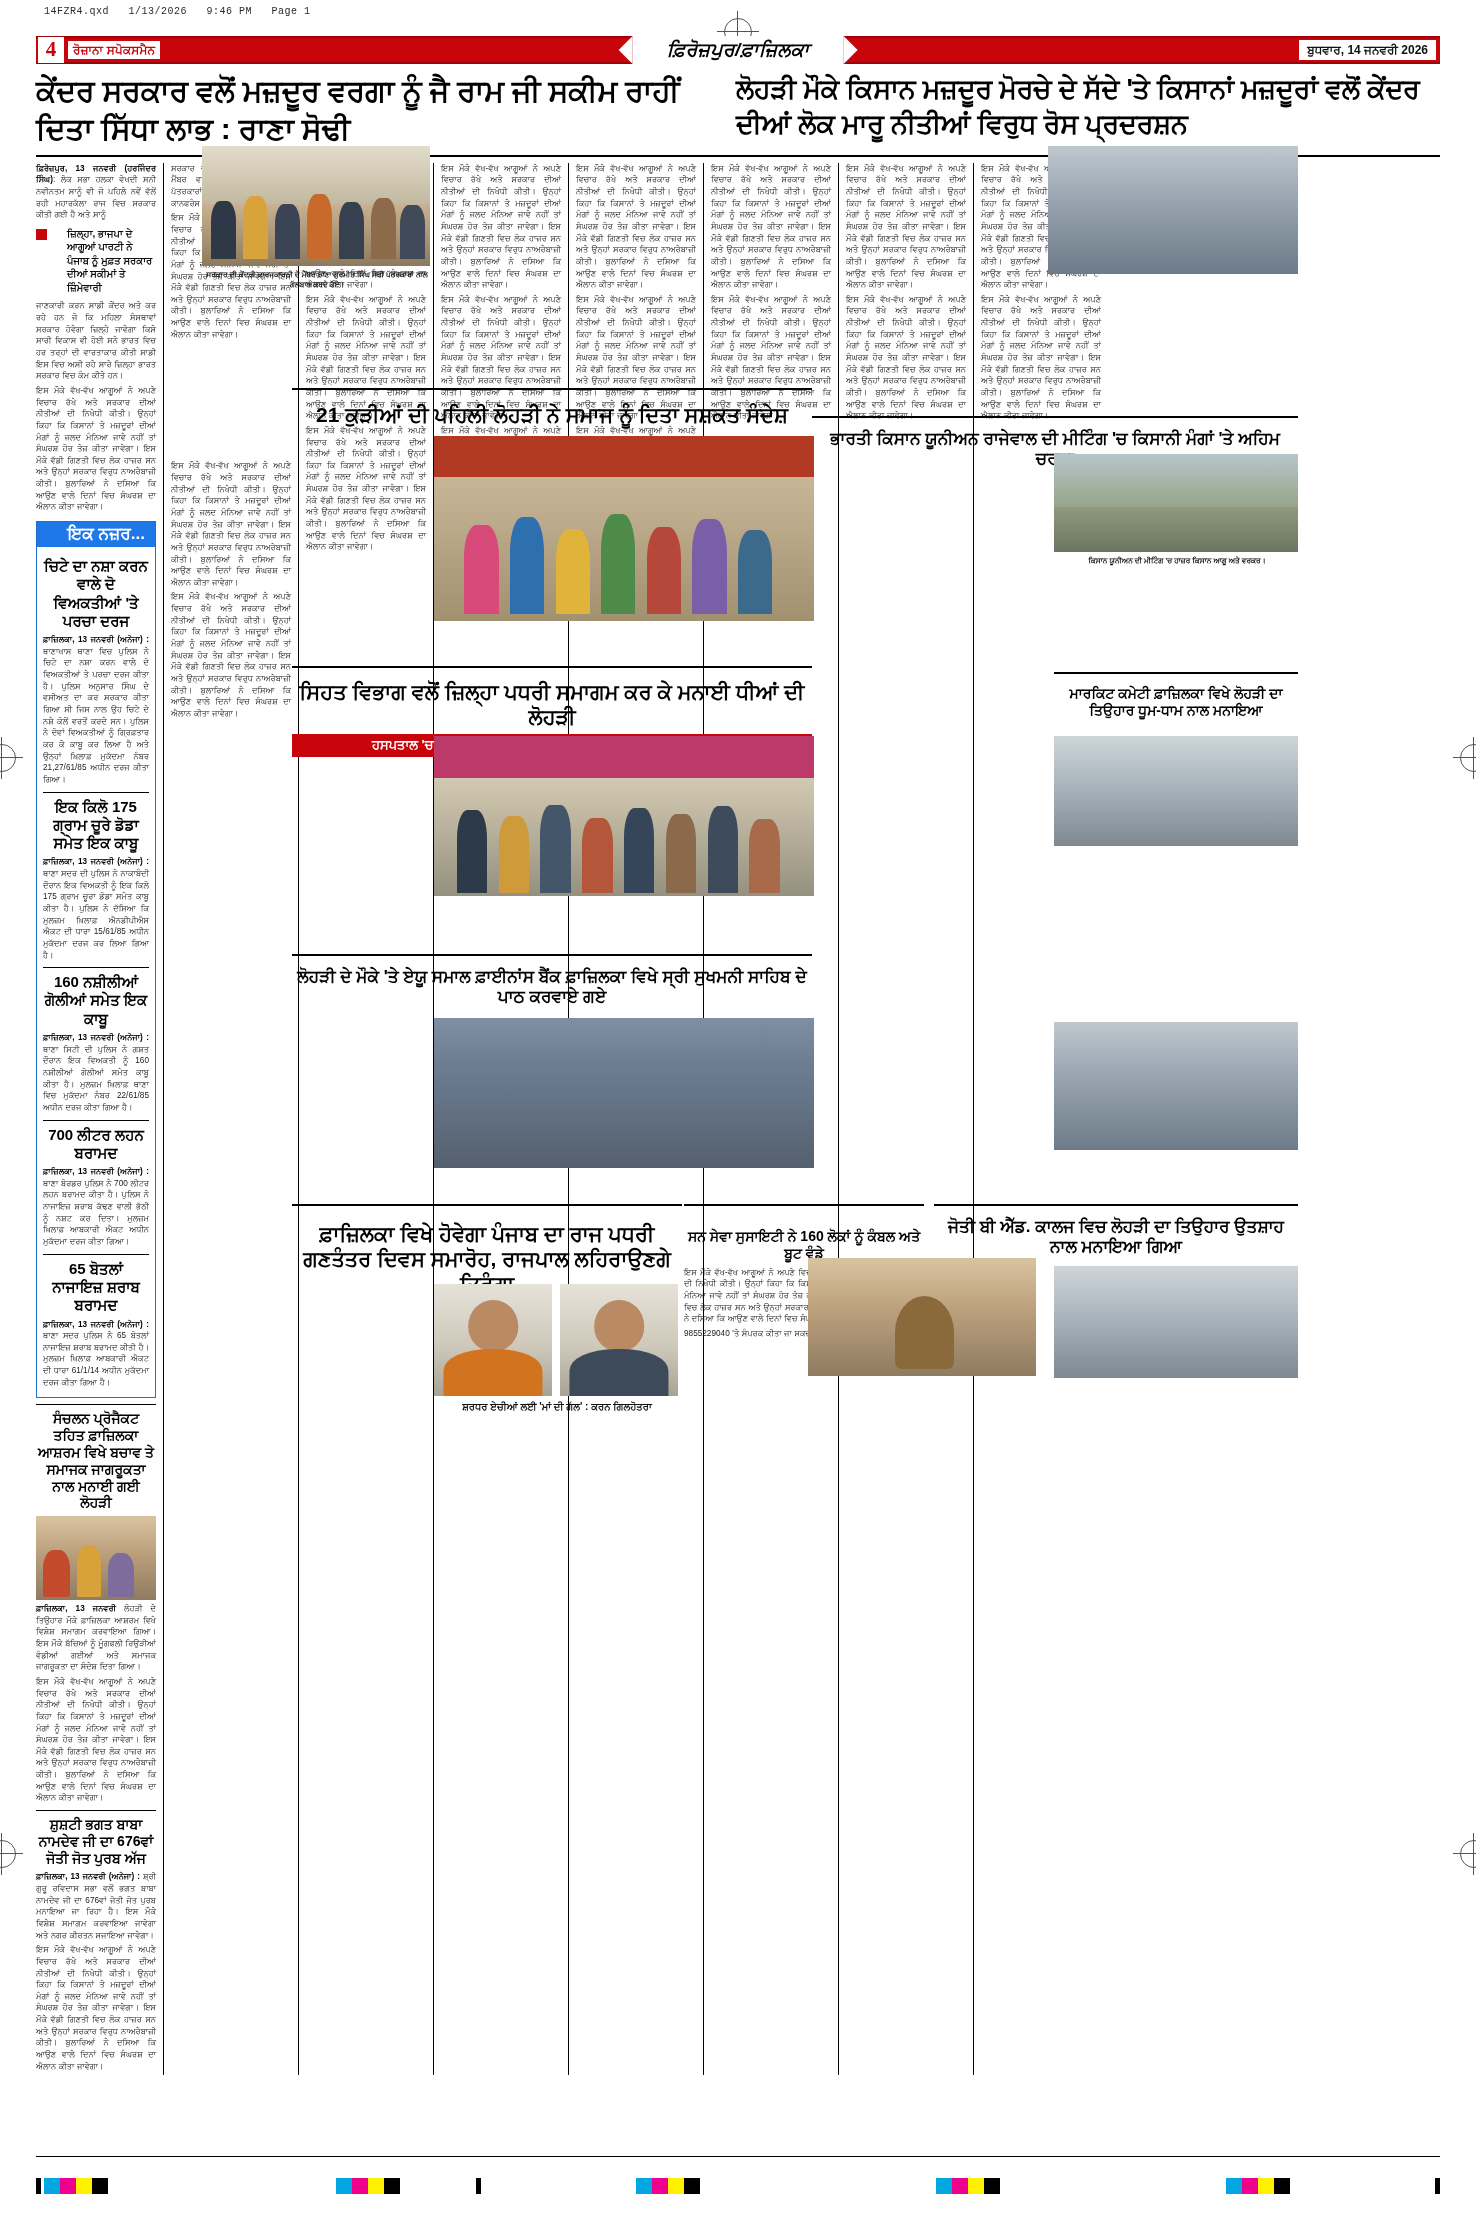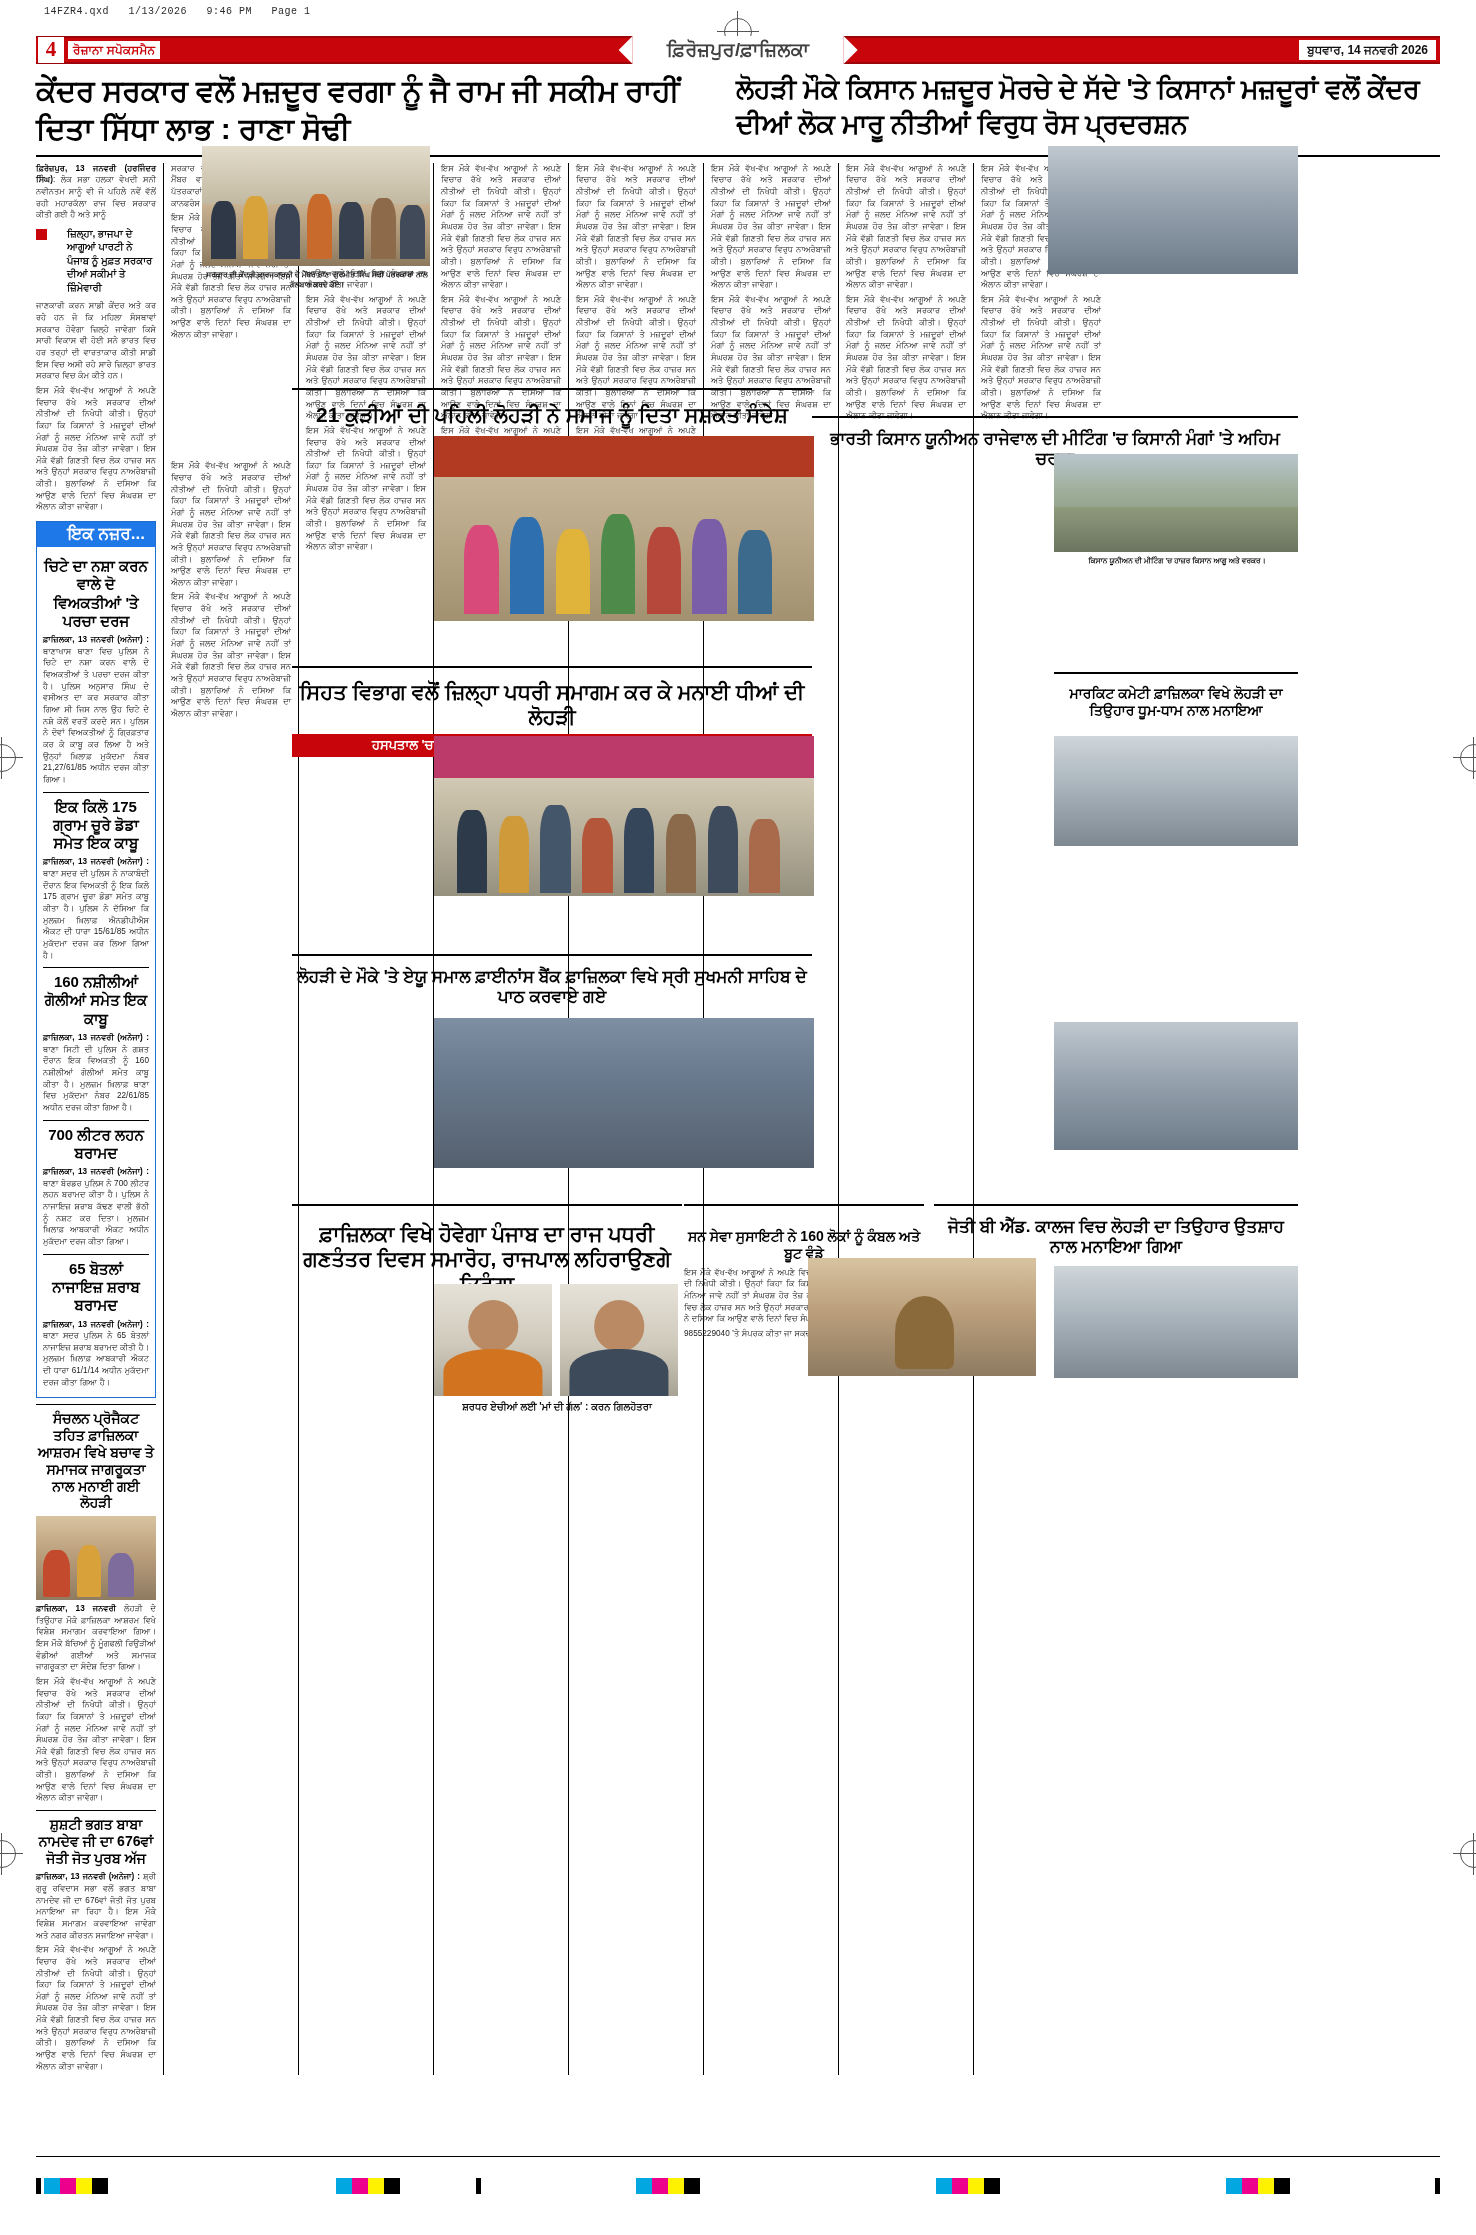--- a/index.html
+++ b/index.html
@@ -21,21 +21,21 @@
 
   
   .masthead{position:relative;height:24px;background:#c8050b;border-top:2px solid #9d0409;border-bottom:2px solid #9d0409;}
   .mh-num{position:absolute;left:2px;top:-1px;width:26px;height:26px;background:#fff;color:#c8050b;font-weight:bold;font-size:21px;line-height:25px;text-align:center;font-family:"Liberation Serif",serif;}
   .mh-logo{position:absolute;left:32px;top:3px;height:18px;background:#fff;padding:0 5px;display:flex;align-items:center;}
   .mh-logo span{font-size:12px;font-weight:bold;color:#c8050b;letter-spacing:.2px;}
   .mh-center{position:absolute;left:50%;transform:translateX(-50%);top:-2px;height:28px;background:#fff;padding:0 34px;display:flex;align-items:center;}
   .mh-center:before,.mh-center:after{content:"";position:absolute;top:0;border-top:14px solid transparent;border-bottom:14px solid transparent;}
   .mh-center:before{left:-14px;border-right:14px solid #fff;}
   .mh-center:after{right:-14px;border-left:14px solid #fff;}
-  .mh-center span{font-size:19px;font-weight:bold;color:#404040;letter-spacing:.3px;white-space:nowrap;}
+  .mh-center span{font-size:19px;font-weight:bold;color:#000000;letter-spacing:.3px;white-space:nowrap;font-style:italic;}
   .mh-date{position:absolute;right:4px;top:2px;height:20px;background:#fff;padding:0 8px;display:flex;align-items:center;}
   .mh-date span{font-size:12px;font-weight:bold;color:#111;white-space:nowrap;}
 
   
   .lead{display:flex;gap:14px;padding:8px 0 6px 0;border-bottom:2px solid #000;}
   .lead-l{width:686px;}
   .lead-r{width:690px;}
   .hl{font-size:30px;line-height:1.28;font-weight:bold;letter-spacing:-.2px;text-align:left;color:#000;}
   .hl.sz2{font-size:27px;}
 

